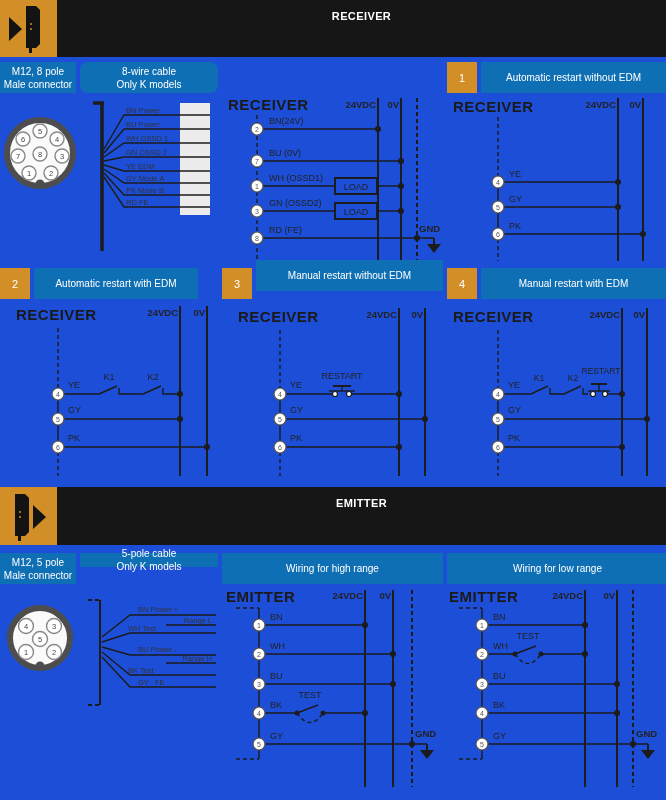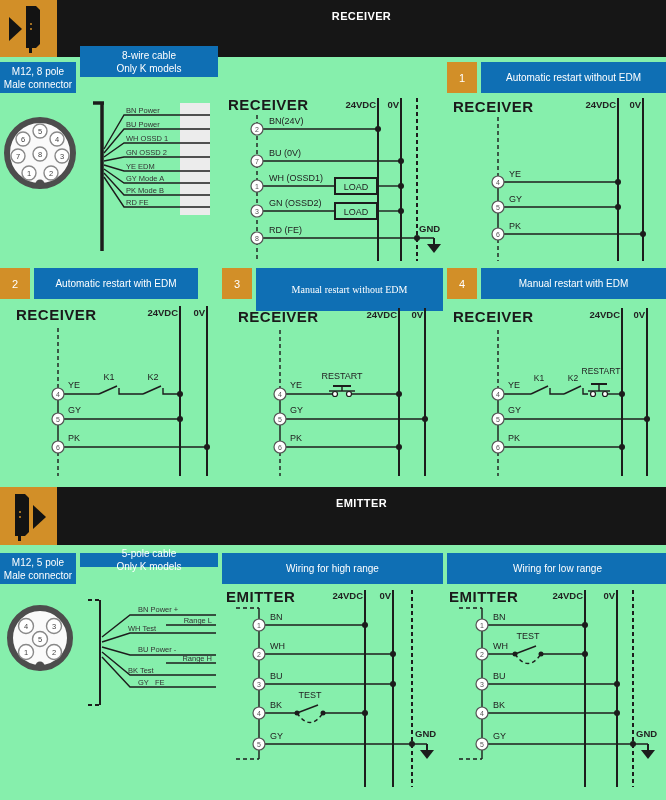--- a/index.html
+++ b/index.html
@@ -1,16 +1,16 @@
 <!DOCTYPE html>
 <html><head>
 <meta charset="utf-8">
 <style>
   html,body { margin:0; padding:0; background:#ffffff; }
-  .page { position:relative; width:666px; height:800px; background:#86efac;
+  .page { position:relative; width:666px; height:800px; background:#1d4ed8;
           font-family:"Liberation Sans", sans-serif; overflow:hidden; }
   .abs { position:absolute; }
 
   .blackbar { background:#161616; color:#fff; display:flex; justify-content:center;
               align-items:flex-start; padding-top:10px; box-sizing:border-box;
               font-size:11px; font-weight:600; letter-spacing:0.4px; }
   .orangebox { background:#d28f28; }
   .bluehead { background:#0f6fb4; color:#fff; display:flex; flex-direction:column;
               align-items:center; justify-content:center; text-align:center;
               font-size:10px; line-height:1.3; box-sizing:border-box; }
@@ -54,21 +54,21 @@
     </svg>
   </div>
   <div class="abs blackbar" style="left:57px;top:0;width:609px;height:57px;">
     <span>RECEIVER</span>
   </div>
 
   <div class="abs bluehead" style="left:0;top:62px;width:76px;height:31px;">
     <span>M12, 8 pole</span>
     <span>Male connector</span>
   </div>
-  <div class="abs bluehead" style="left:80px;top:46px;width:138px;height:31px;">
+  <div class="abs bluehead" style="left:80px;top:62px;width:138px;height:31px;border-radius:8px;">
     <span>8-wire cable</span>
     <span>Only K models</span>
   </div>
   <div class="abs numbox" style="left:447px;top:62px;width:30px;height:31px;">
     <span>1</span>
   </div>
   <div class="abs bluehead" style="left:481px;top:62px;width:185px;height:31px;">
     <span>Automatic restart without EDM</span>
   </div>
 
@@ -215,21 +215,21 @@
 
   <div class="abs numbox" style="left:0;top:268px;width:30px;height:31px;">
     <span>2</span>
   </div>
   <div class="abs bluehead" style="left:34px;top:268px;width:164px;height:31px;">
     <span>Automatic restart with EDM</span>
   </div>
   <div class="abs numbox" style="left:222px;top:268px;width:30px;height:31px;">
     <span>3</span>
   </div>
-  <div class="abs bluehead" style="left:256px;top:268px;width:187px;height:43px;font-family:Liberation Serif, serif;">
+  <div class="abs bluehead" style="left:256px;top:260px;width:187px;height:31px;">
     <span>Manual restart without EDM</span>
   </div>
   <div class="abs numbox" style="left:447px;top:268px;width:30px;height:31px;">
     <span>4</span>
   </div>
   <div class="abs bluehead" style="left:481px;top:268px;width:185px;height:31px;">
     <span>Manual restart with EDM</span>
   </div>
 
   <div class="abs" style="left:0;top:300px;width:218px;height:180px;">

